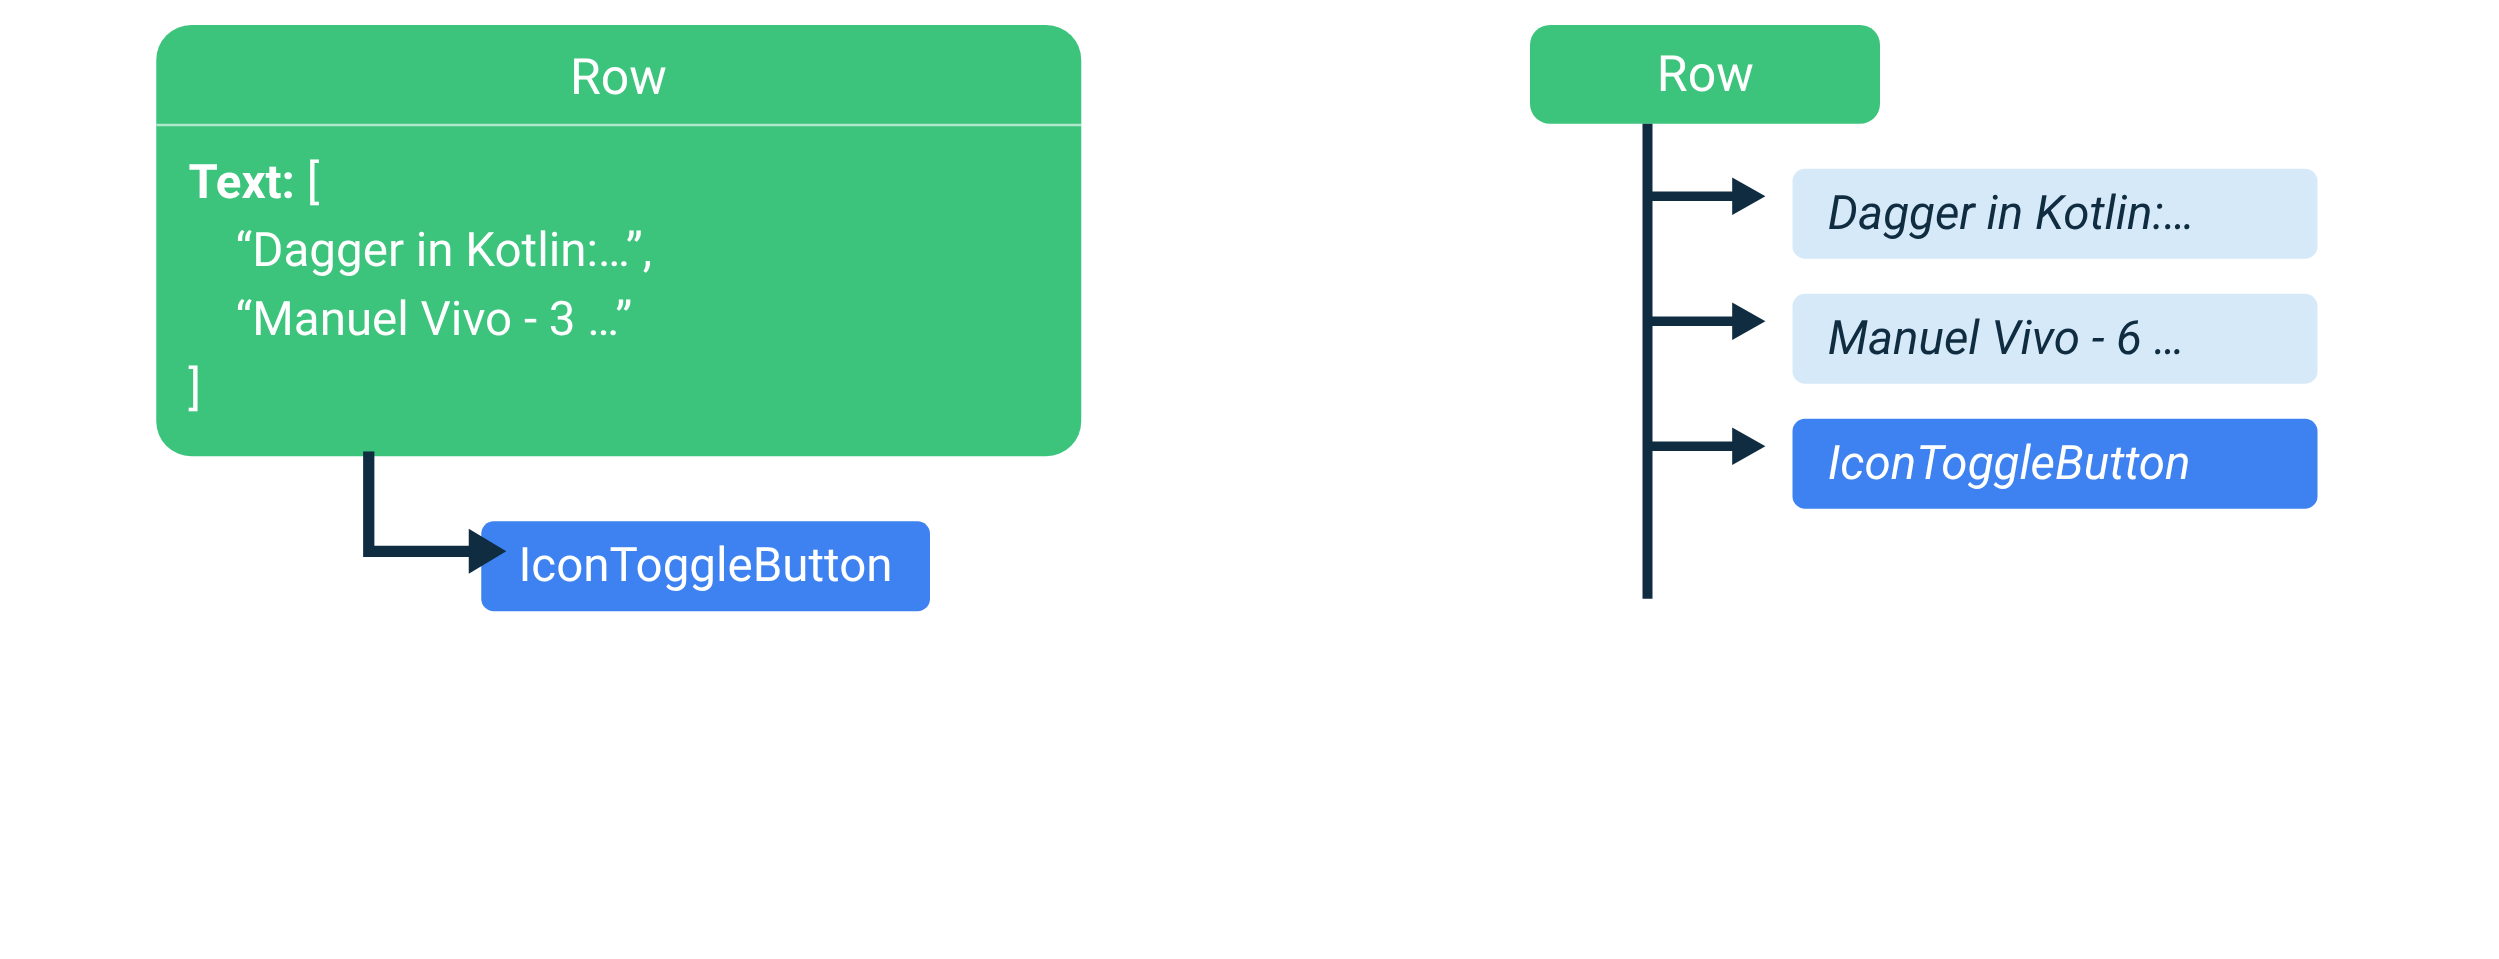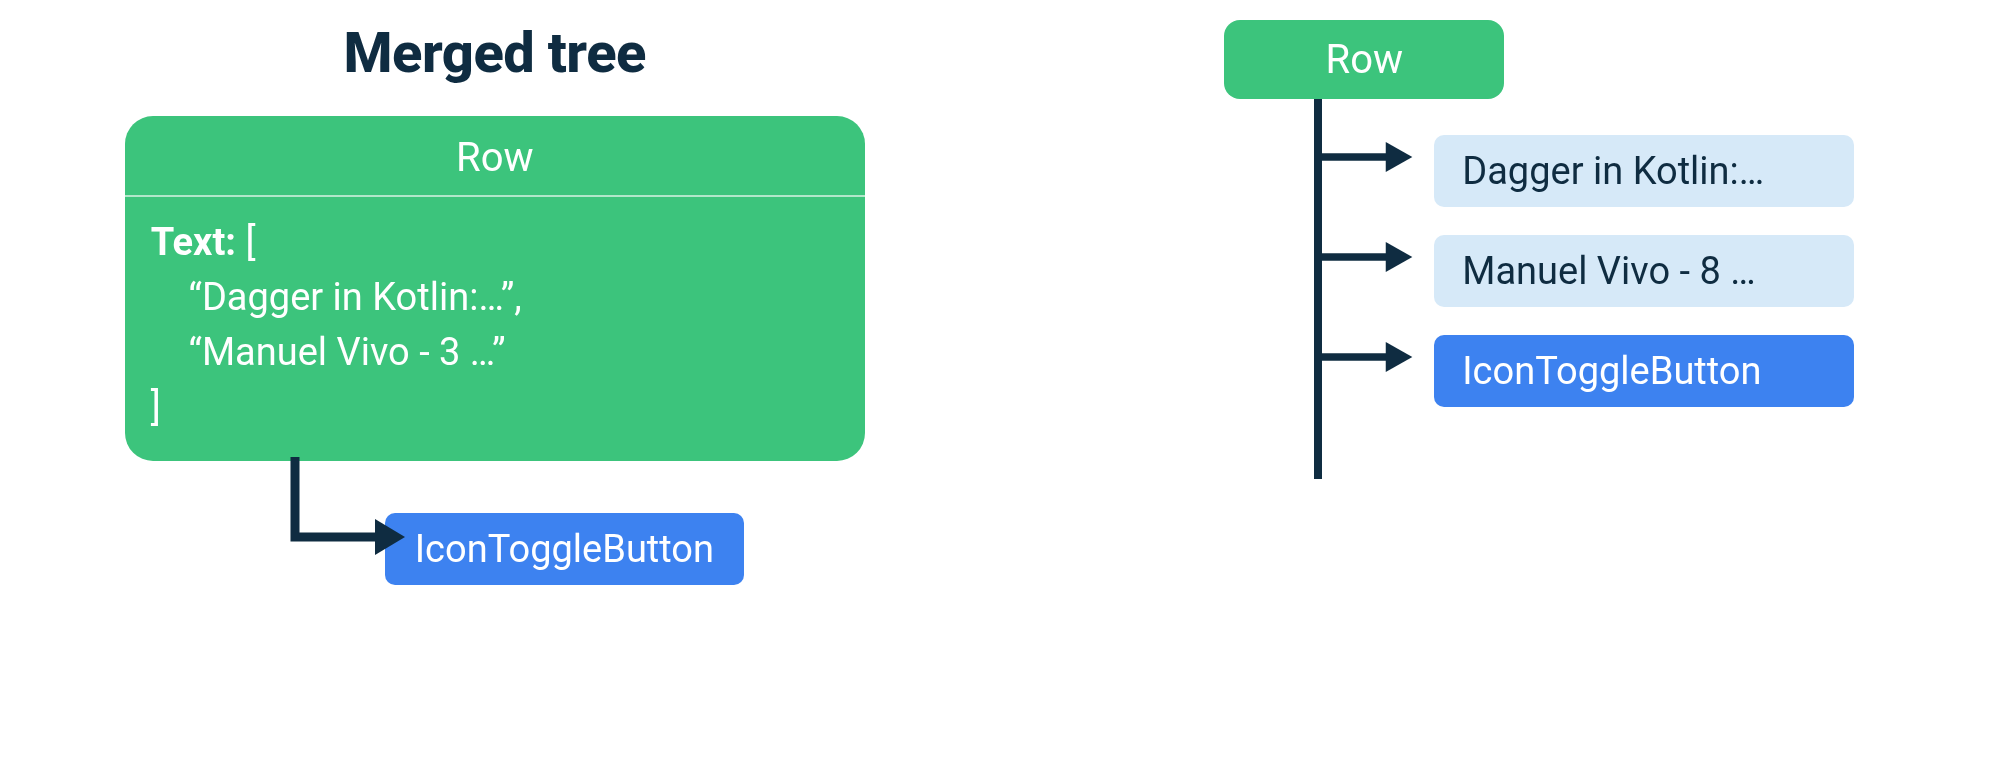--- a/index.html
+++ b/index.html
@@ -108,20 +108,21 @@
     display: flex;
     flex-direction: column;
     gap: 28px;
     margin-left: 210px;
     margin-top: 36px;
   }
   .child-item {
     display: flex;
     align-items: flex-start;
     gap: 0;
+    font-style: italic;
   }
   .harrow {
     width: 98px;
     height: 44px;
     display: flex;
     align-items: center;
     margin-left: -118px;
     margin-right: 20px;
   }
   .light-node {
@@ -142,21 +143,20 @@
     white-space: nowrap;
     min-width: 420px;
   }
 </style>
 </head>
 <body>
 
 <div class="container">
 
   <div class="col">
-    <div class="title">Merged tree</div>
 
     <div class="merged-card">
       <div class="merged-header">Row</div>
       <div class="merged-body"><span class="lbl">Text:</span><span> [</span>
 <span>    “Dagger in Kotlin:…”,</span>
 <span>    “Manuel Vivo - 3 …”</span>
 <span>]</span></div>
     </div>
 
     <div class="child-row-merged">
@@ -192,21 +192,21 @@
             <div class="light-node">Dagger in Kotlin:…</div>
           </div>
 
           <div class="child-item">
             <div class="harrow">
               <svg width="118" height="44" viewBox="0 0 118 44">
                 <line x1="0" y1="22" x2="92" y2="22" stroke="#0f2c41" stroke-width="9"></line>
                 <path d="M84 4 L116 22 L84 40 Z" fill="#0f2c41"></path>
               </svg>
             </div>
-            <div class="light-node">Manuel Vivo - 8 …</div>
+            <div class="light-node">Manuel Vivo - 6 …</div>
           </div>
 
           <div class="child-item">
             <div class="harrow">
               <svg width="118" height="44" viewBox="0 0 118 44">
                 <line x1="0" y1="22" x2="92" y2="22" stroke="#0f2c41" stroke-width="9"></line>
                 <path d="M84 4 L116 22 L84 40 Z" fill="#0f2c41"></path>
               </svg>
             </div>
             <div class="blue-node2">IconToggleButton</div>

